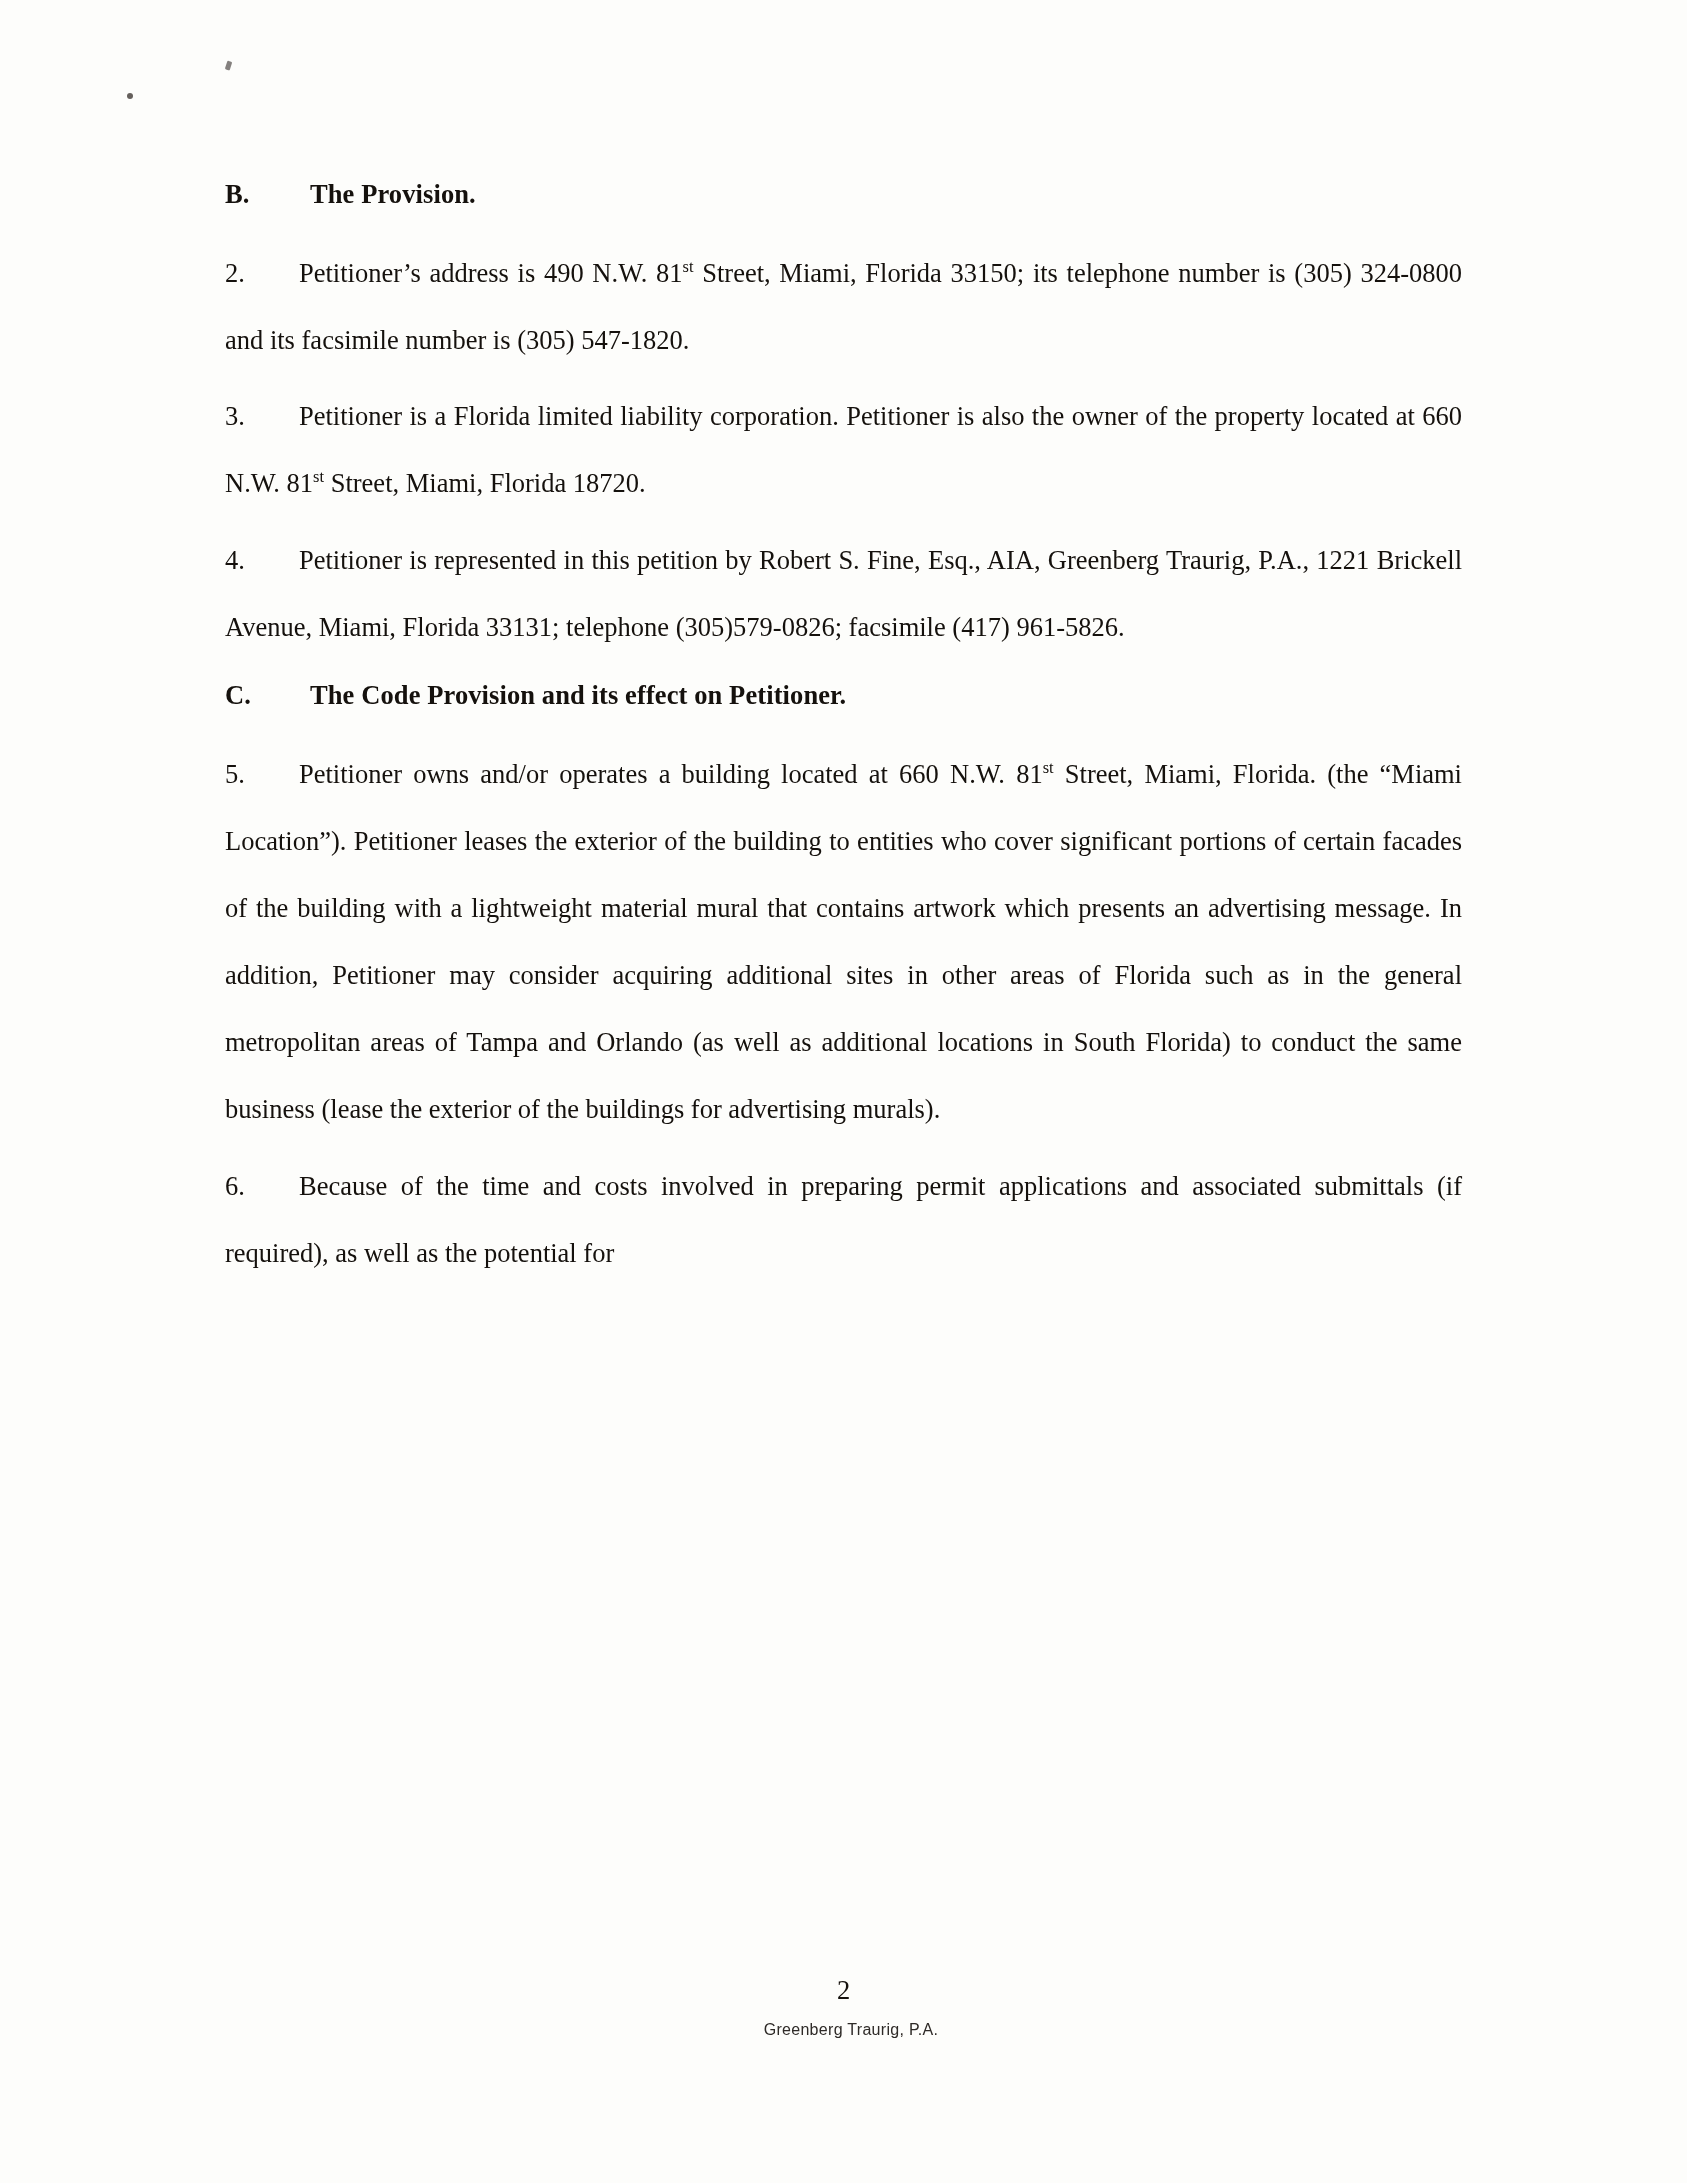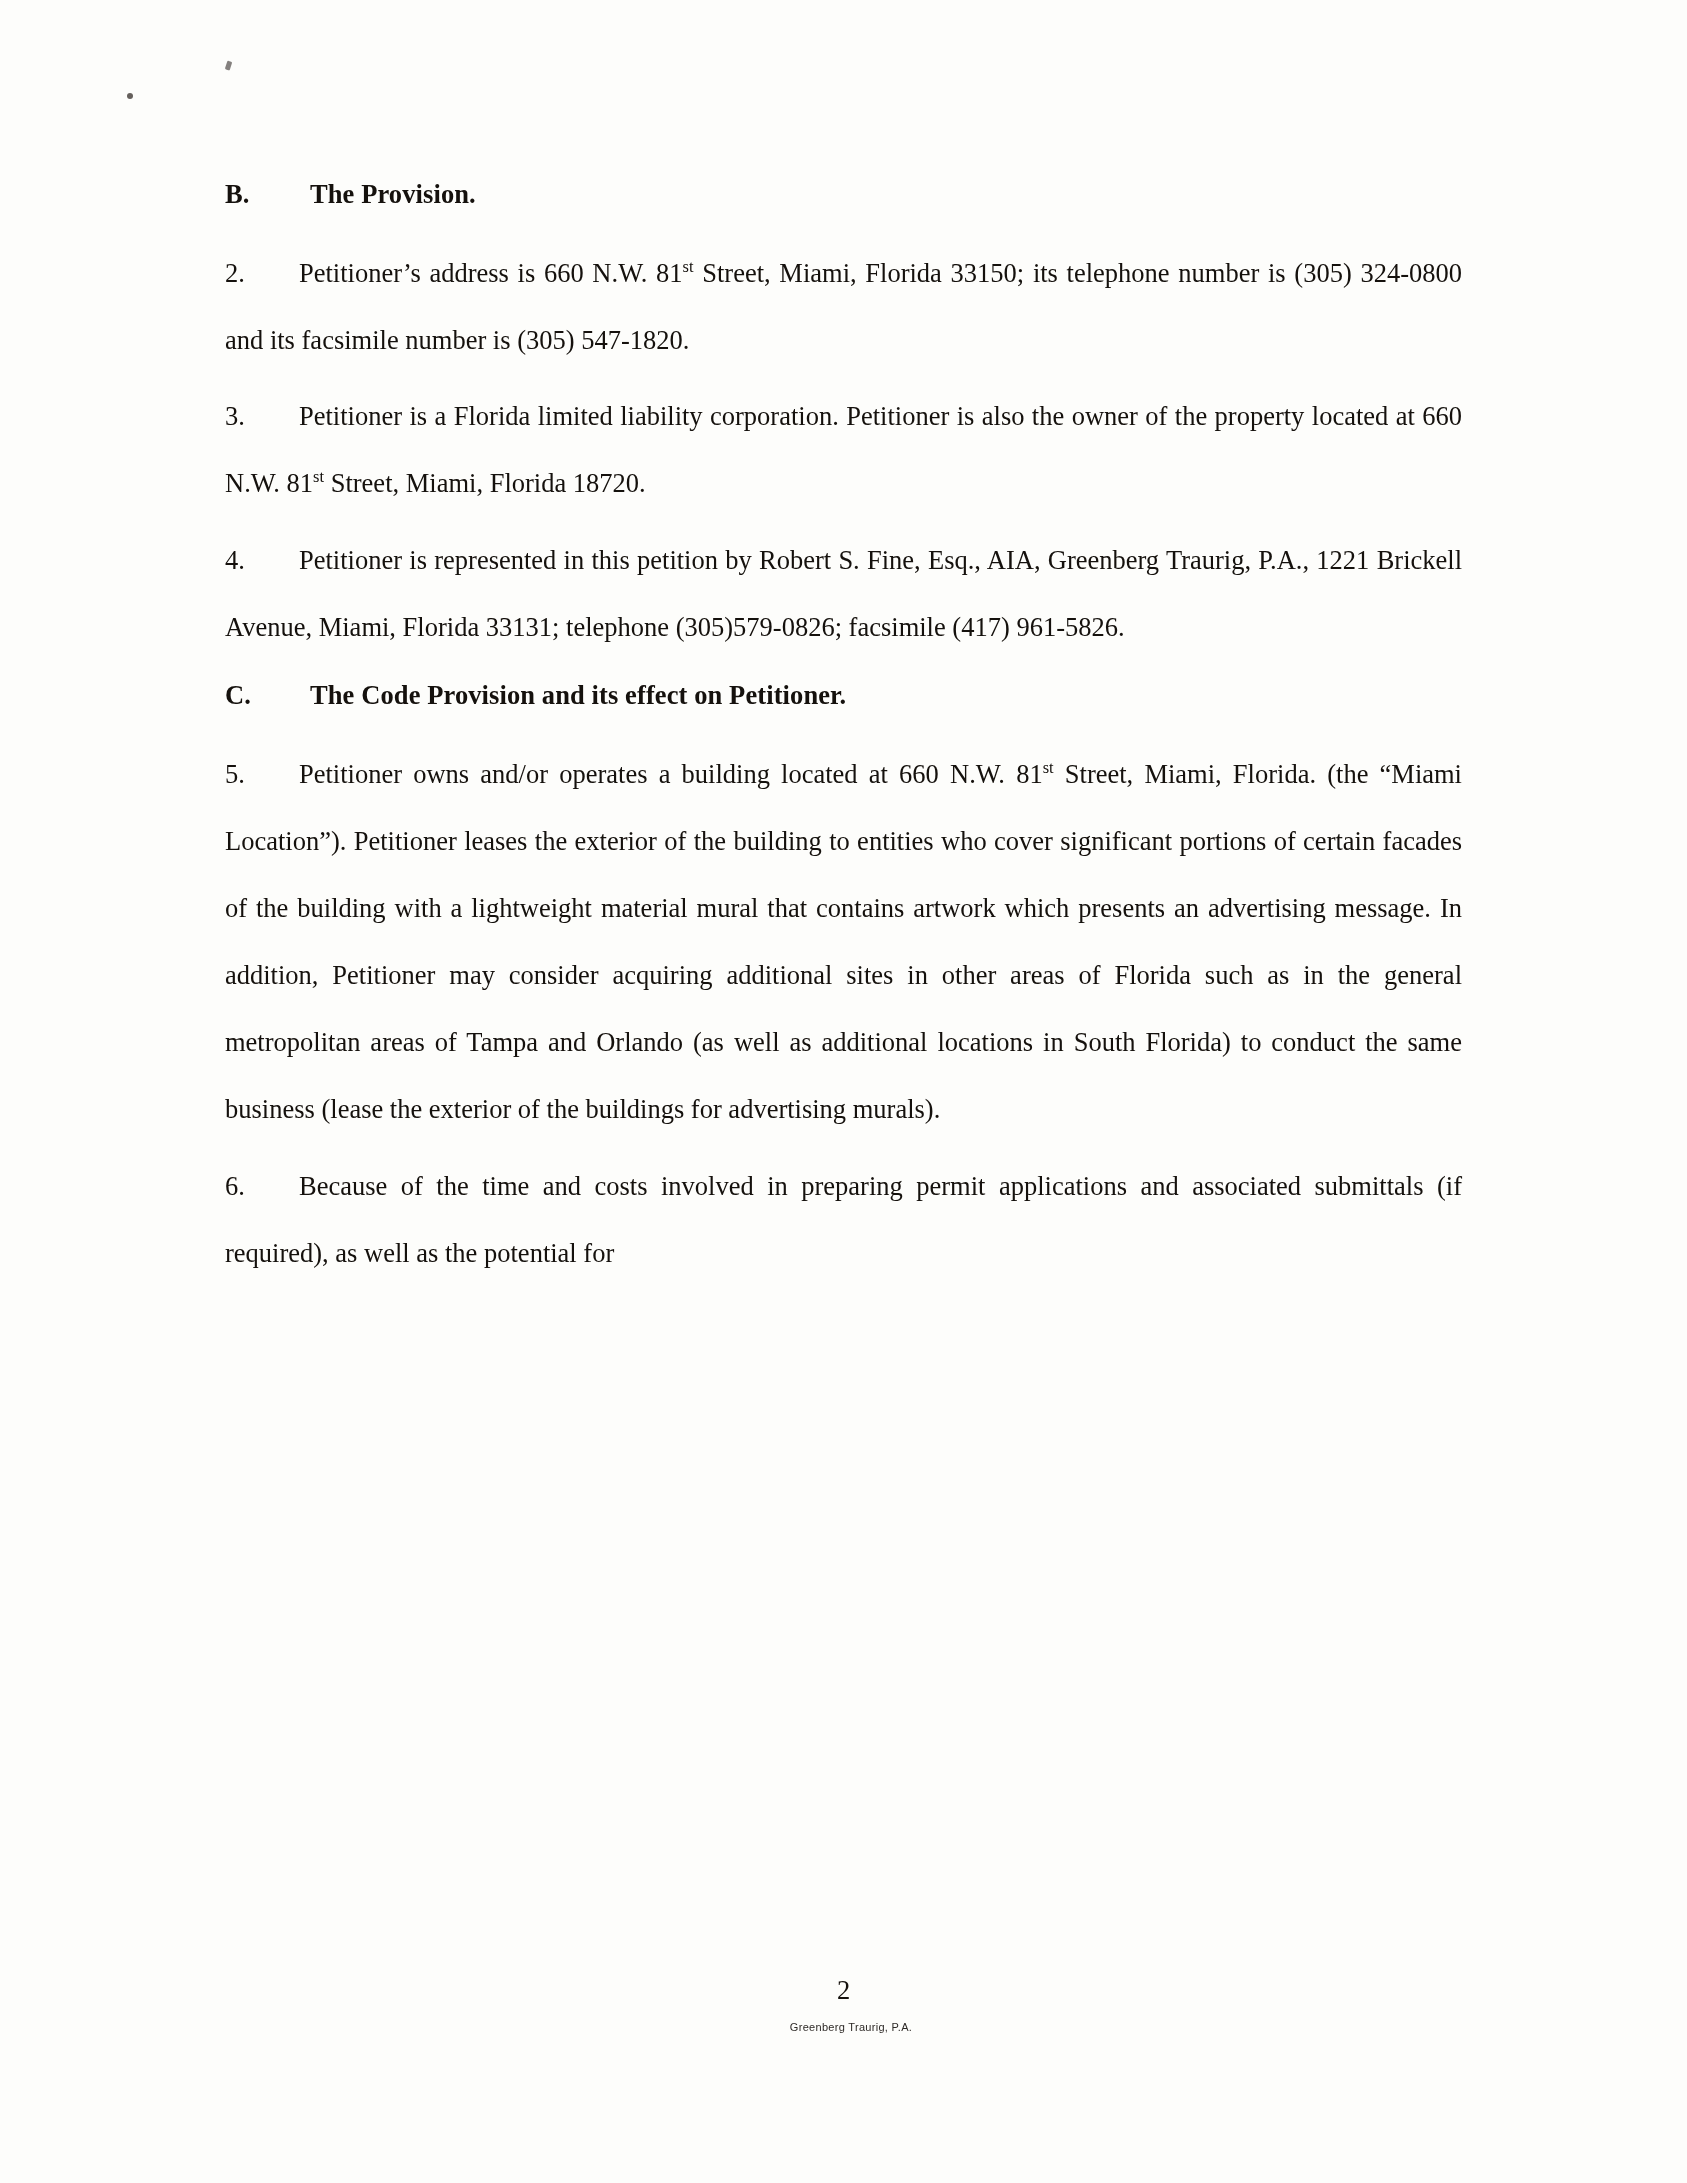--- a/index.html
+++ b/index.html
@@ -75,21 +75,21 @@
     top: 1975px;
     text-align: center;
     font-size: 26.5px;
     font-family: "Liberation Serif", serif;
   }
   .footer-firm {
     position: absolute;
     left: 15px; right: 0;
     top: 2021px;
     text-align: center;
-    font-size: 11px;
+    font-size: 16px;
     font-family: "Liberation Sans", sans-serif;
     color: #2e2a27;
     letter-spacing: 0.3px;
   }
   .para-block { margin-bottom: 9.3px; }
 </style>
 </head>
 <body>
 
 <div class="page">
@@ -99,21 +99,21 @@
 
   <div class="content">
 
     <div class="heading">
       <span class="lbl">B.</span>
       <span class="txt">The Provision.</span>
     </div>
 
     <div class="para-block">
       <p class="para">
-        <span class="num">2.</span><span>Petitioner’s address is 660 N.W. 81</span><sup>st</sup><span> Street, Miami, Florida 33150;  its telephone number is (305) 324-0800 and its facsimile number is (305) 547-1820.</span>
+        <span class="num">2.</span><span>Petitioner’s address is 490 N.W. 81</span><sup>st</sup><span> Street, Miami, Florida 33150;  its telephone number is (305) 324-0800 and its facsimile number is (305) 547-1820.</span>
       </p>
     </div>
 
     <div class="para-block">
       <p class="para">
         <span class="num">3.</span><span>Petitioner is a Florida limited liability corporation.  Petitioner is also the owner of the property located at 660 N.W. 81</span><sup>st</sup><span> Street, Miami, Florida 18720.</span>
       </p>
     </div>
 
     <div class="para-block">

